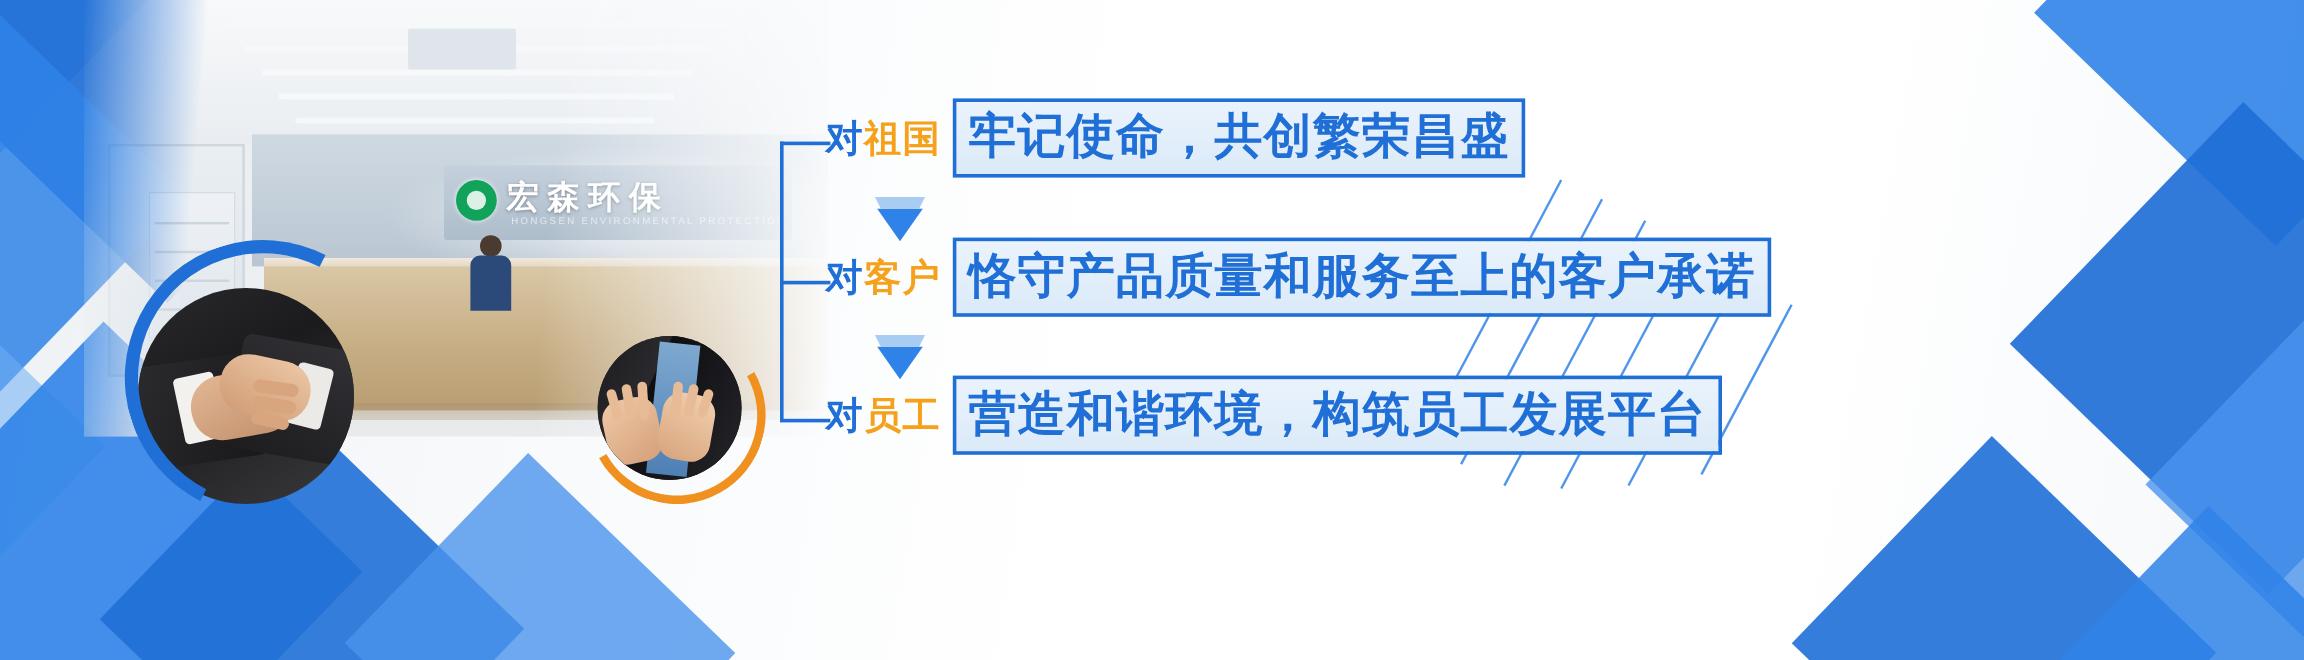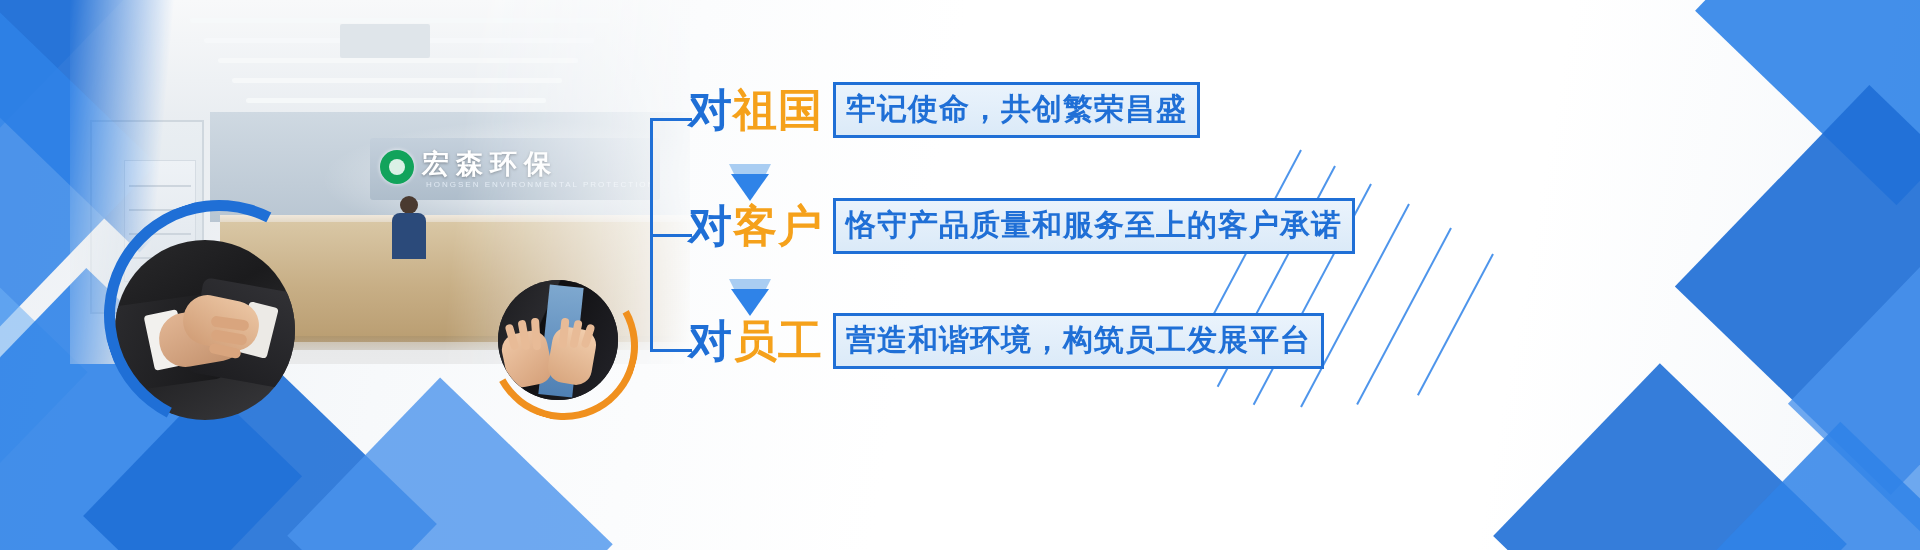--- a/index.html
+++ b/index.html
@@ -128,27 +128,27 @@
 
   
   .tree{position:absolute;left:650px;top:60px;width:700px;height:340px;}
   .tree-spine{position:absolute;left:0;top:58px;width:3px;height:232px;background:#1f6fd6;}
   .tree-branch{position:absolute;left:0;width:42px;height:3px;background:#1f6fd6;}
   .br1{top:58px;} .br2{top:174px;} .br3{top:289px;}
 
   .row{position:absolute;left:38px;display:flex;align-items:center;white-space:nowrap;}
   .row1{top:22px;} .row2{top:138px;} .row3{top:253px;}
 
-  .lead{font-size:44px;font-weight:700;line-height:1;letter-spacing:1px;}
+  .lead{font-size:31px;font-weight:700;line-height:1;letter-spacing:1px;}
   .lead .dui{color:#1f6fd6;}
   .lead .tgt{color:#f5a11b;}
 
   .pill{margin-left:10px;border:3px solid #1f6fd6;
         background:linear-gradient(180deg,#eaf3fc,#dbeaf8);
-        color:#1f6fd6;font-size:30px;font-weight:700;line-height:1;
+        color:#1f6fd6;font-size:40px;font-weight:700;line-height:1;
         padding:9px 10px 11px 10px;letter-spacing:1px;}
 
   .arrow{position:absolute;left:100px;width:0;height:0;}
   .arrow .cap{position:absolute;left:-21px;top:0;width:42px;height:10px;
      background:#a9cdf2;clip-path:polygon(0 0,100% 0,88% 100%,12% 100%);}
   .arrow .tip{position:absolute;left:-19px;top:10px;width:0;height:0;
      border-left:19px solid transparent;border-right:19px solid transparent;
      border-top:27px solid #2f83e8;}
   .arw1{top:104px;} .arw2{top:219px;}
 </style>

